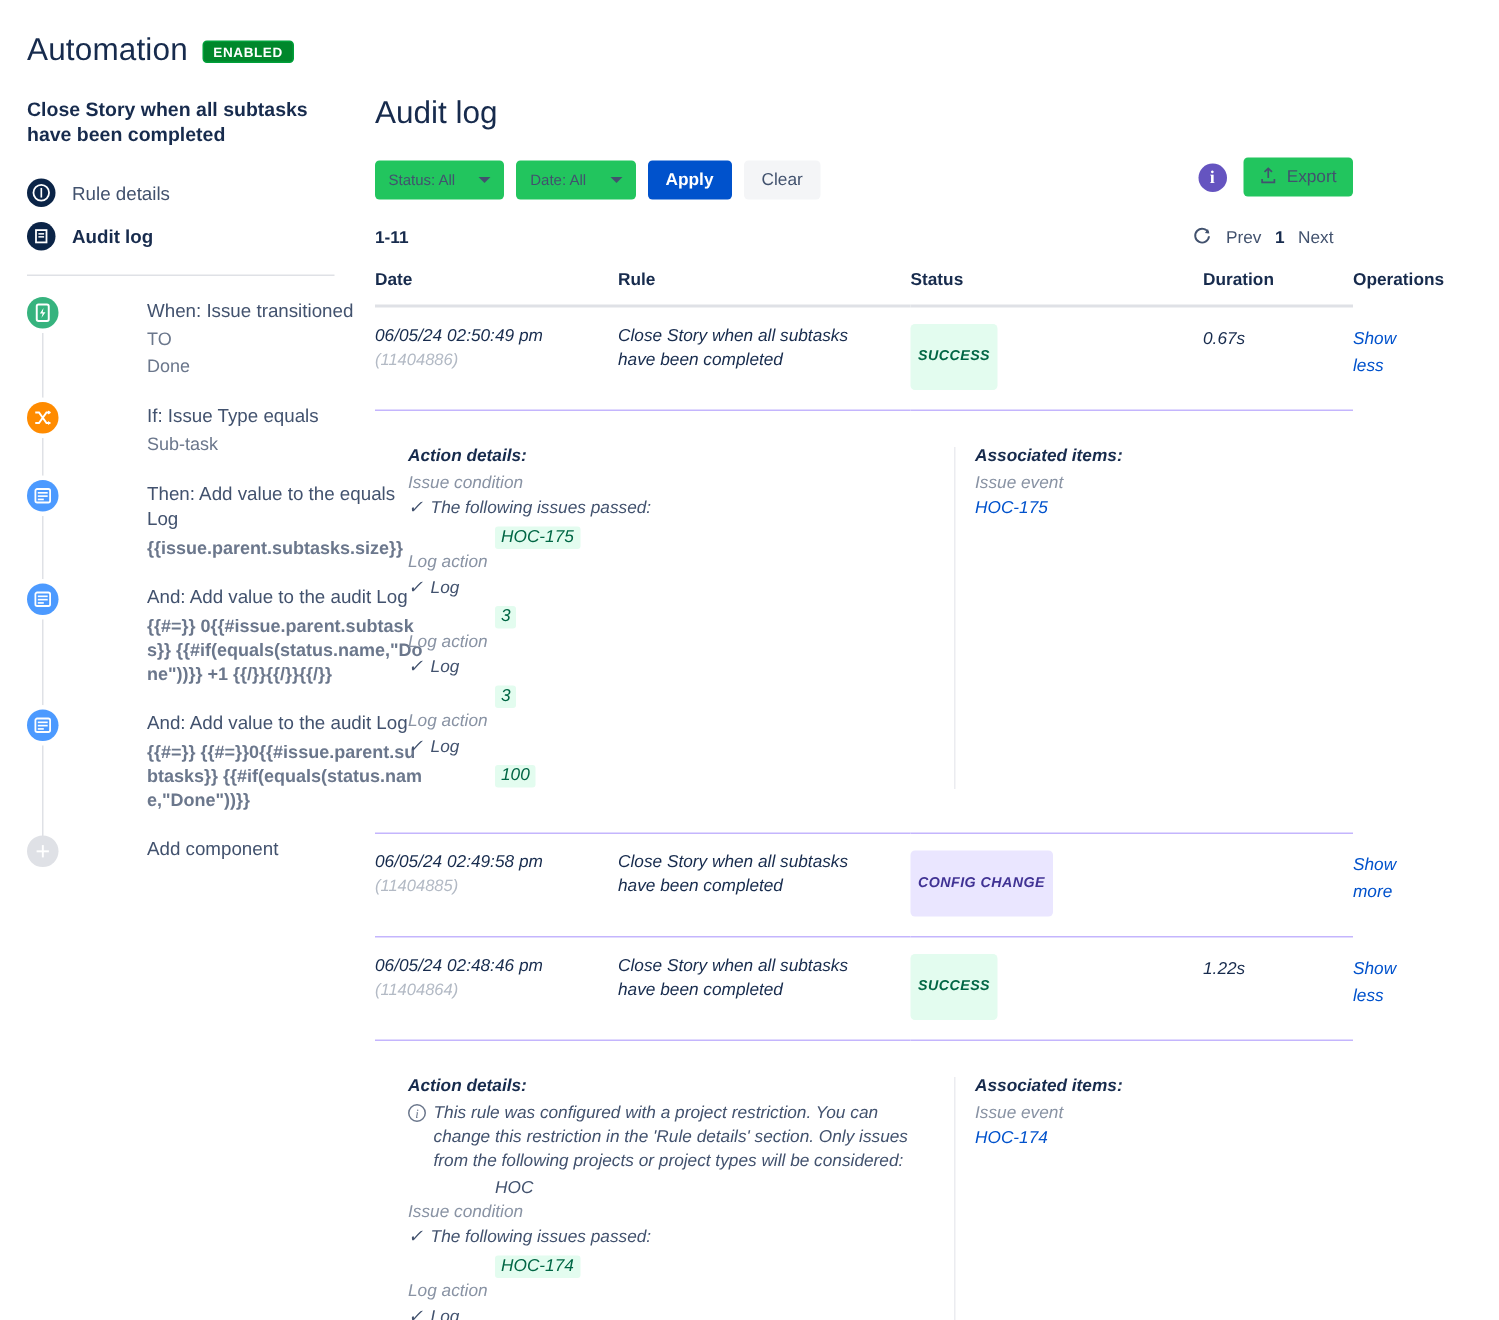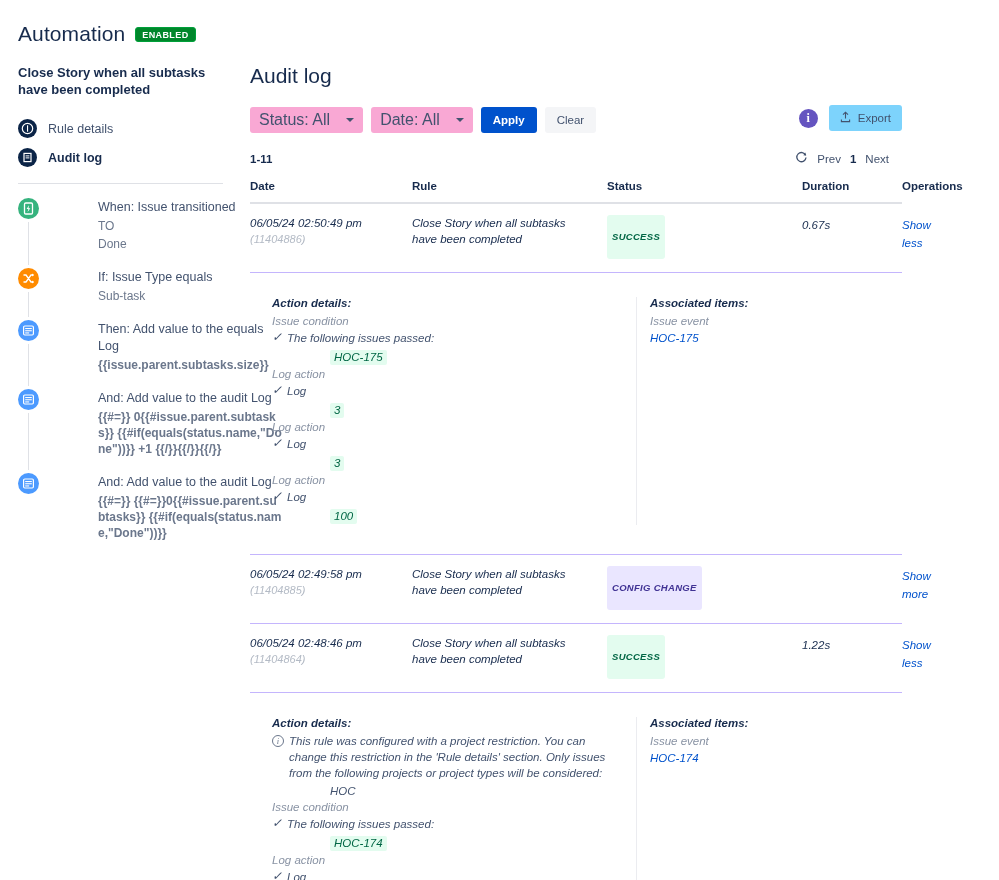--- a/index.html
+++ b/index.html
@@ -74,44 +74,44 @@
   .comp-sub { font-size: 12px; color: #6b778c; line-height: 16px; margin-top: 2px; }
   .comp-sub.code { font-weight: bold; color: #6b778c; word-break: break-all; width: 185px; }
 
   
   .main { flex: 1; position: relative; padding: 64px 18px 0 0; }
   .main-inner { padding-left: 5px; }
   .page-title { font-size: 21px; font-weight: 400; color: #172b4d; }
 
   .filterbar { display: flex; align-items: center; gap: 8px; margin-top: 19px; }
   .select {
-    background: #f9a8d4; border: none; border-radius: 3px;
+    background: #22c55e; border: none; border-radius: 3px;
     height: 26px; padding: 0 9px; display: flex; align-items: center; gap: 16px;
-    font-size: 16px; color: #42526e; cursor: pointer;
+    font-size: 10px; color: #42526e; cursor: pointer;
   }
   .caret { width: 0; height: 0; border-left: 4px solid transparent; border-right: 4px solid transparent; border-top: 4px solid #42526e; }
   .btn-apply {
     background: #0052cc; color: #ffffff; border: none; border-radius: 3px;
     height: 26px; padding: 0 12px; font-size: 11.5px; font-weight: bold; cursor: pointer;
     font-family: "Liberation Sans", sans-serif;
   }
   .btn-clear {
     background: #f4f5f7; color: #42526e; border: none; border-radius: 3px;
     height: 26px; padding: 0 12px; font-size: 11.5px; cursor: pointer;
     font-family: "Liberation Sans", sans-serif;
   }
   .export-area { position: absolute; right: 18px; top: 105px; display: flex; align-items: center; gap: 11px; }
   .info-circle {
     width: 19px; height: 19px; border-radius: 50%; background: #6554c0;
     color: #ffffff; font-size: 12px; font-weight: bold;
     display: flex; align-items: center; justify-content: center;
     font-family: "Liberation Serif", serif; cursor: pointer;
   }
   .btn-export {
-    background: #7dd3fc; border: none; border-radius: 3px; height: 26px;
+    background: #22c55e; border: none; border-radius: 3px; height: 26px;
     padding: 0 11px; display: flex; align-items: center; gap: 7px;
     font-size: 11.5px; color: #42526e; cursor: pointer;
   }
 
   .count-row { display: flex; align-items: center; justify-content: space-between; margin-top: 18px; padding-right: 13px; }
   .count { font-size: 11.5px; font-weight: bold; color: #172b4d; }
   .pager { display: flex; align-items: center; gap: 9px; font-size: 11.5px; color: #42526e; }
   .pager .pg { cursor: pointer; }
   .pager .cur { font-weight: bold; color: #172b4d; }
 
@@ -286,20 +286,33 @@
               </svg>
           </div>
           <div class="rail"></div>
         </div>
         <div class="comp-body">
           <div class="comp-title">And: Add value to the audit Log</div>
           <div class="comp-sub code">{{#=}} {{#=}}0{{#issue.parent.subtasks}} {{#if(equals(status.name,"Done"))}}</div>
         </div>
       </div>
 
+      <div class="comp">
+        <div class="comp-icon-wrap">
+          <div class="comp-icon grey">
+            <svg width="21" height="21" viewBox="0 0 21 21">
+                <rect x="9.9" y="6.4" width="1.3" height="8.2" fill="#ffffff"></rect>
+                <rect x="6.4" y="9.9" width="8.2" height="1.3" fill="#ffffff"></rect>
+              </svg>
+          </div>
+        </div>
+        <div class="comp-body">
+          <div class="comp-title">Add component</div>
+        </div>
+      </div>
 
     </div>
   </aside>
 
   <main class="main">
 
     <div class="main-inner">
 
       <div class="page-title">Audit log</div>
 

